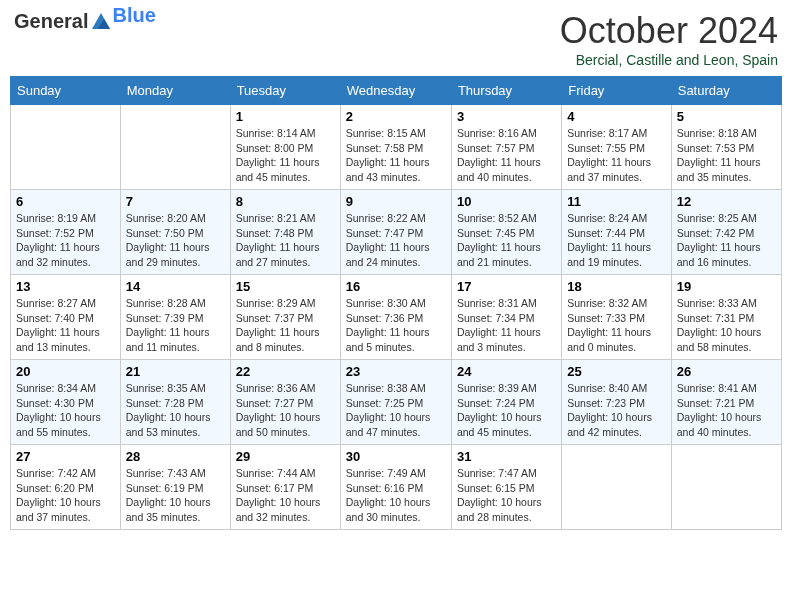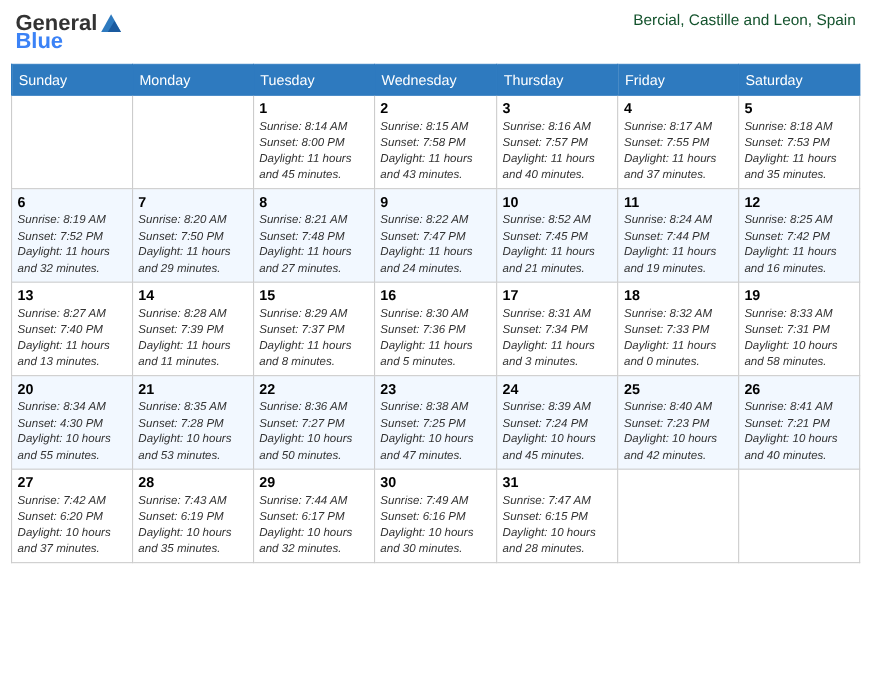--- a/index.html
+++ b/index.html
@@ -12,21 +12,21 @@
     }
     .header {
       display: flex;
       justify-content: space-between;
       align-items: flex-start;
       margin-bottom: 8px;
       padding: 0 4px;
     }
     .logo {
       display: flex;
-      flex-direction: column;
+      flex-direction: row;
       align-items: flex-start;
     }
     .logo-text {
       display: flex;
       align-items: center;
     }
     .logo-general {
       font-size: 20px;
       font-weight: bold;
       color: #333;
@@ -78,21 +78,20 @@
     .day-num {
       font-size: 13px;
       font-weight: bold;
       display: block;
       margin-bottom: 2px;
     }
     .day-info {
       font-size: 10.5px;
       color: #333;
       line-height: 1.4;
-      font-style: italic;
     }
     .empty-cell {
       background: #f9f9f9;
     }
     tr:nth-child(odd) td {
       background-color: #fff;
     }
     tr:nth-child(even) td {
       background-color: #f2f8ff;
     }
@@ -108,20 +107,21 @@
     <div class="logo-text">
       <span class="logo-general">General</span>
       <svg class="logo-icon" viewBox="0 0 22 22">
         <polygon points="11,2 20,18 2,18" fill="#2e7abf"></polygon>
         <polygon points="14,8 20,18 8,18" fill="#1a5a9f"></polygon>
       </svg>
     </div>
     <span class="logo-blue" style="margin-top:-6px;">Blue</span>
   </div>
   <div class="title-section">
+    <div class="month-title">October 2024</div>
     <div class="location">Bercial, Castille and Leon, Spain</div>
   </div>
 </div>
 
 <table class="calendar">
   <thead>
     <tr>
     <th>Sunday</th>
         <th>Monday</th>
         <th>Tuesday</th>

